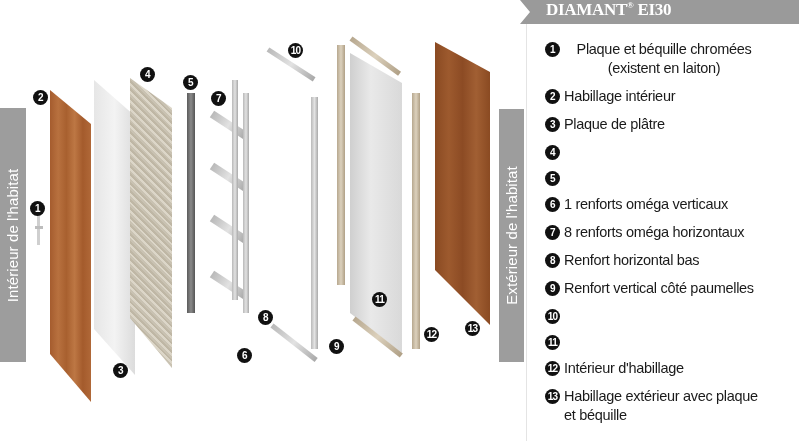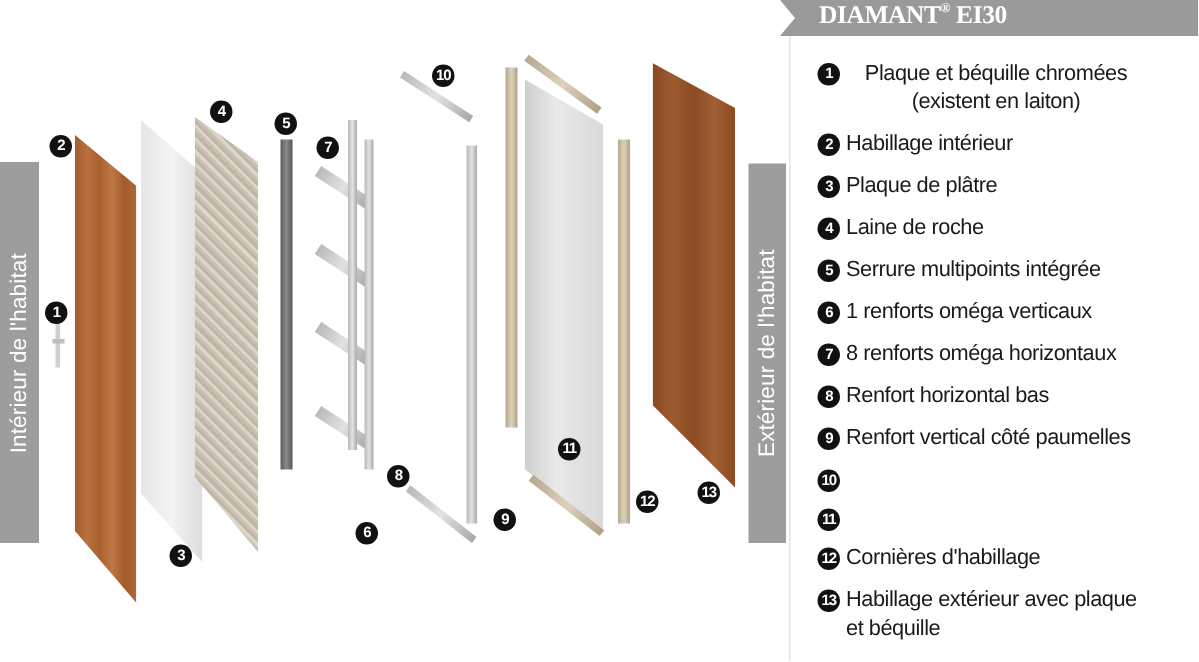--- a/index.html
+++ b/index.html
@@ -109,25 +109,23 @@
   <div class="legend-item">
       <span class="num">2</span>
       <span>Habillage intérieur</span>
     </div>
   <div class="legend-item">
       <span class="num">3</span>
       <span>Plaque de plâtre</span>
     </div>
   <div class="legend-item">
       <span class="num">4</span>
-      <span>Laine de roche</span>
     </div>
   <div class="legend-item">
       <span class="num">5</span>
-      <span>Serrure multipoints intégrée</span>
     </div>
   <div class="legend-item">
       <span class="num">6</span>
       <span>1 renforts oméga verticaux</span>
     </div>
   <div class="legend-item">
       <span class="num">7</span>
       <span>8 renforts oméga horizontaux</span>
     </div>
   <div class="legend-item">
@@ -139,19 +137,19 @@
       <span>Renfort vertical côté paumelles</span>
     </div>
   <div class="legend-item">
       <span class="num">10</span>
     </div>
   <div class="legend-item">
       <span class="num">11</span>
     </div>
   <div class="legend-item">
       <span class="num">12</span>
-      <span>Cornières d'habillage</span>
+      <span>Intérieur d'habillage</span>
     </div>
   <div class="legend-item">
       <span class="num">13</span>
       <span style="width:200px;">Habillage extérieur avec plaque et béquille</span>
     </div>
 </div>
 
 </body></html>

